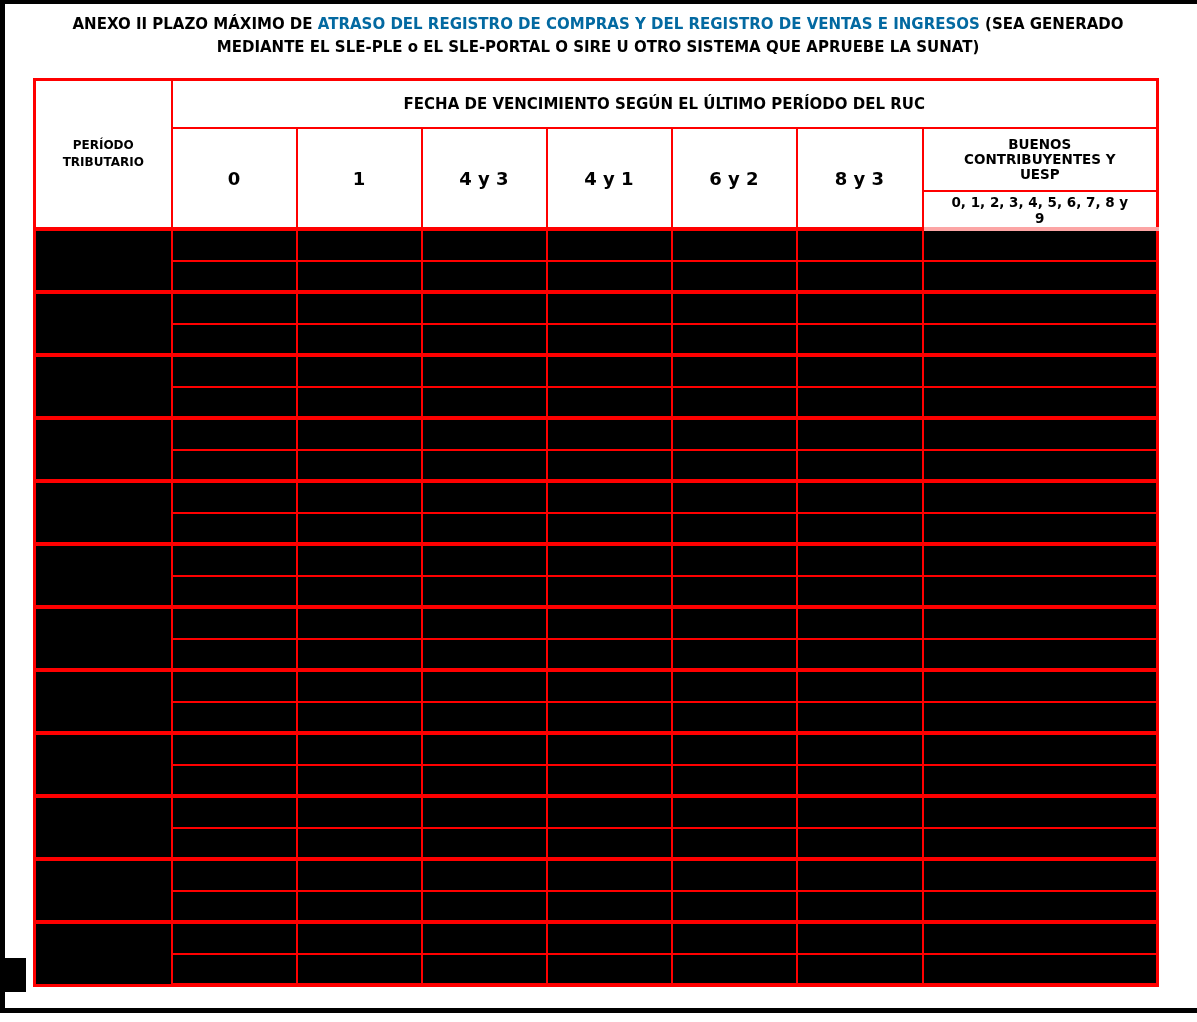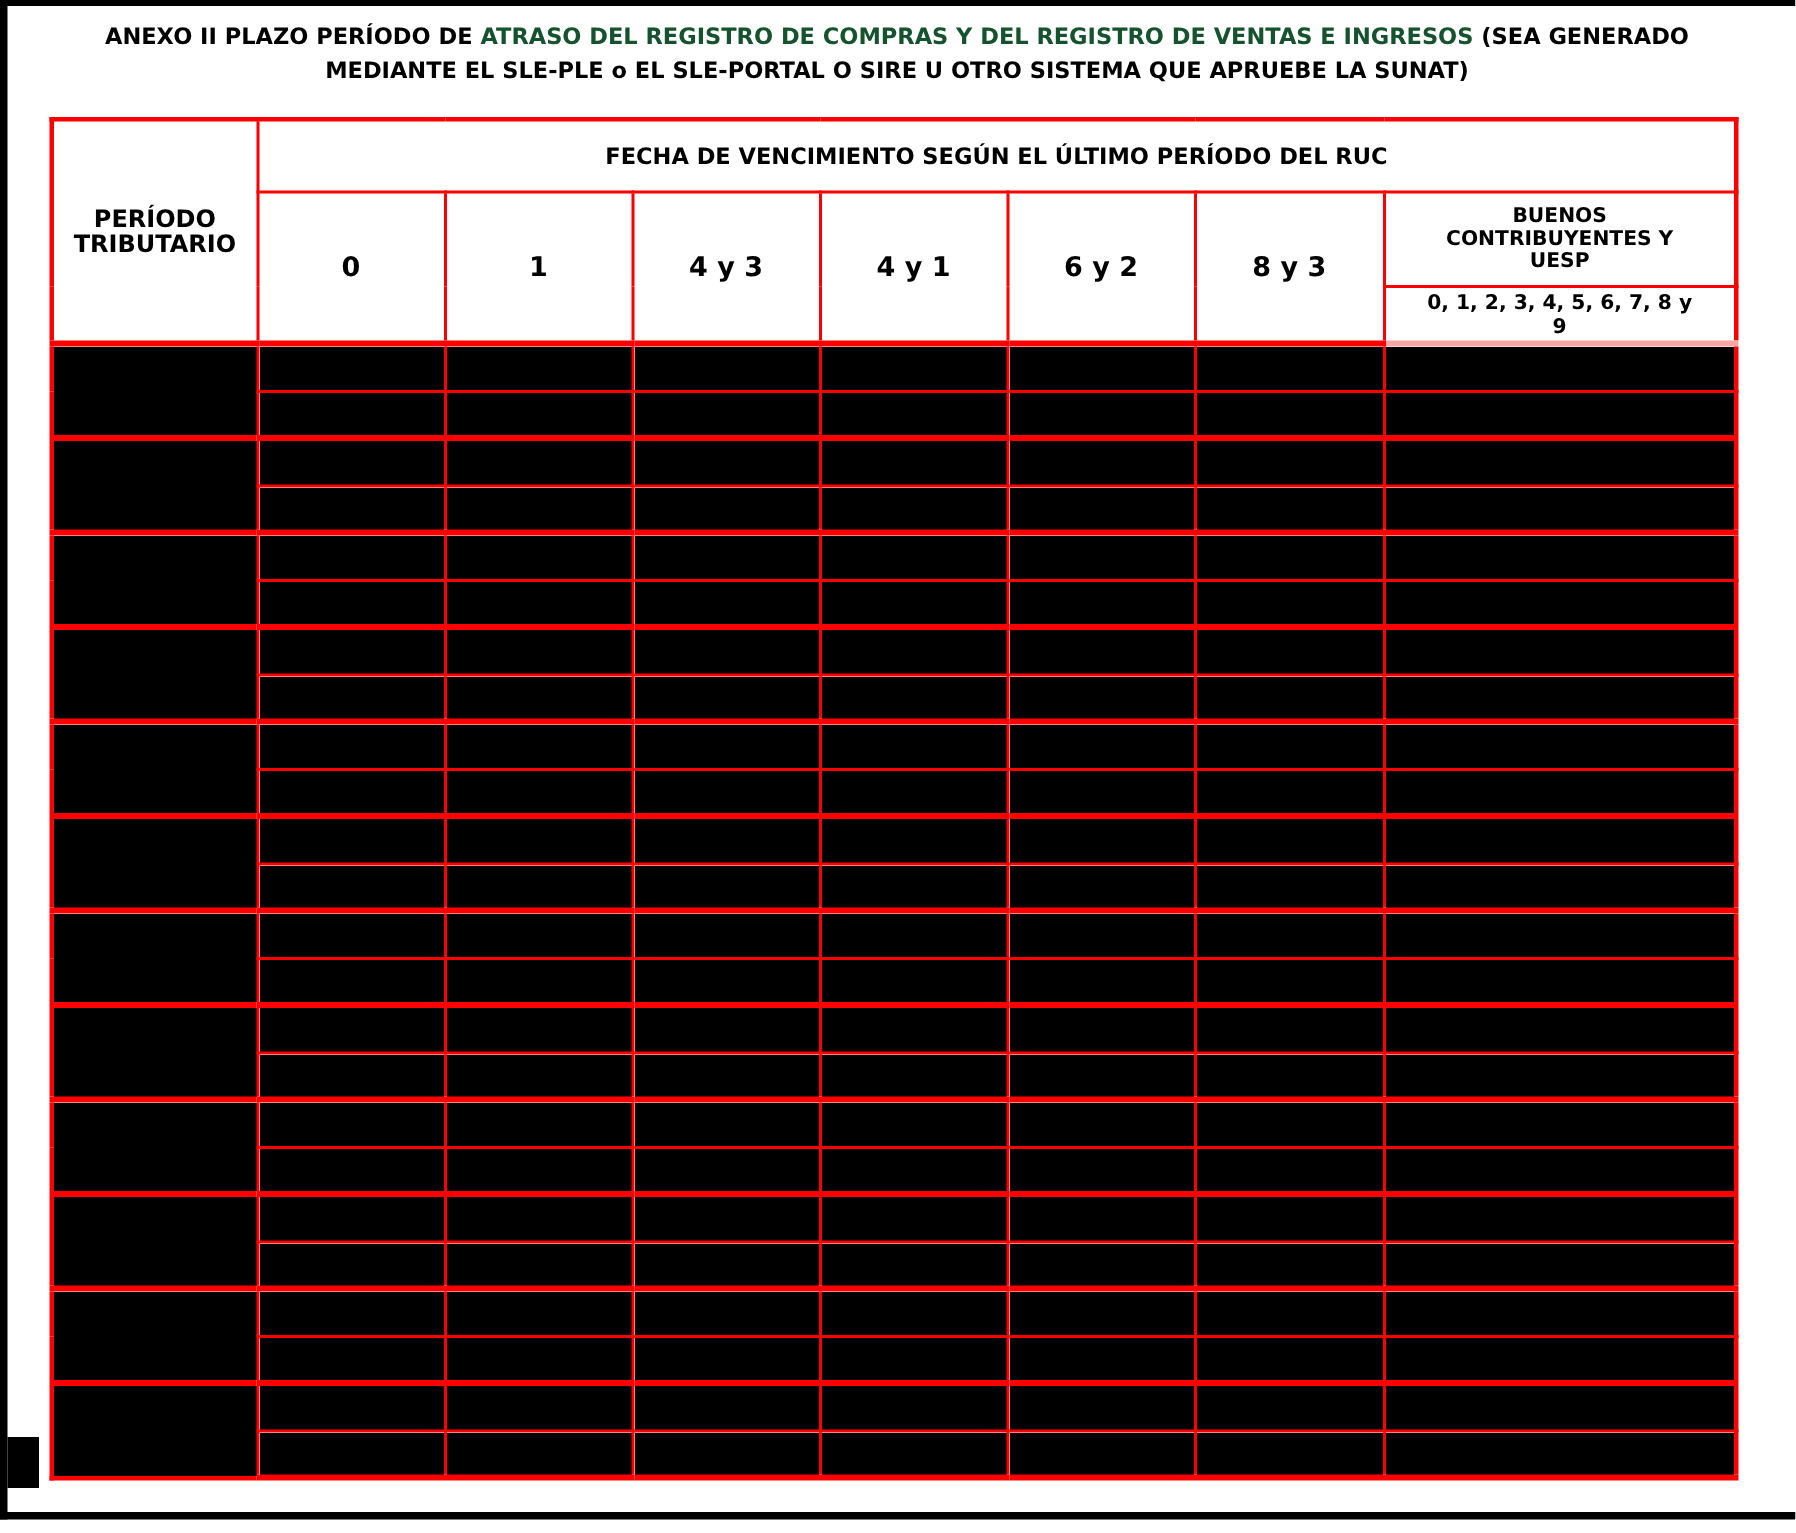--- a/index.html
+++ b/index.html
@@ -16,58 +16,58 @@
   .frame-left   { position:absolute; left:0; top:0;      width:5px;    height:1013px; background:#000; }
   .frame-bottom { position:absolute; left:0; top:1008px; width:1197px; height:5px;  background:#000; }
   .corner-mark  { position:absolute; left:5px; top:958px; width:21px;  height:34px; background:#000; }
 
   
   .title {
     position:absolute; top:13px; left:48px; width:1100px;
     text-align:center; font-size:15px; font-weight:bold;
     line-height:23px; color:#000;
   }
-  .title .red { color:#14532d; }
+  .title .red { color:#0369a1; }
 
   
   table.anexo {
     position:absolute; left:33px; top:78px;
     width:1123px; height:909px;
     border-collapse:collapse; table-layout:fixed;
     border:3px solid #FF0000;
     background:#FFFFFF;
   }
   th, td {
     border:2px solid #FF0000;
     padding:0 2px;
     text-align:center; vertical-align:middle;
     color:#000; overflow:hidden;
   }
-  th.corner        { font-size:16px; font-weight:bold; border-bottom:4px solid #FF0000; line-height:17px; }
+  th.corner        { font-size:12px; font-weight:bold; border-bottom:4px solid #FF0000; line-height:17px; }
   th.main          { font-size:15px;   font-weight:bold; height:46px; }
   th.digit         { font-size:18px;   font-weight:bold; border-bottom:4px solid #FF0000; }
   th.buenos-h      { font-size:13.5px; font-weight:bold; height:61px; line-height:15px;border-radius:13px; }
   th.buenos-digits { font-size:13.5px; font-weight:bold; height:35px; line-height:16px; border-bottom:4px solid #fca5a5; }
   .narrow          { display:inline-block; max-width:178px; }
 
   tbody td { background:#000000; }
   tbody tr.sub1 td { border-top:4px solid #FF0000; border-bottom:2px solid #FF0000; }
   tbody tr.sub2 td { border-top:2px solid #FF0000; border-bottom:4px solid #FF0000; }
   tbody td.period  { border-top:4px solid #FF0000; border-bottom:4px solid #FF0000; }
 </style>
 </head>
 <body>
 
 <div class="frame-top"></div>
 <div class="frame-left"></div>
 <div class="frame-bottom"></div>
 <div class="corner-mark"></div>
 
 <div class="title">
-  <span>ANEXO II PLAZO PERÍODO DE </span><span class="red">ATRASO DEL REGISTRO DE COMPRAS Y DEL REGISTRO DE VENTAS E INGRESOS </span><span>(SEA GENERADO MEDIANTE EL SLE-PLE o EL SLE-PORTAL O SIRE U OTRO SISTEMA QUE APRUEBE LA SUNAT)</span>
+  <span>ANEXO II PLAZO MÁXIMO DE </span><span class="red">ATRASO DEL REGISTRO DE COMPRAS Y DEL REGISTRO DE VENTAS E INGRESOS </span><span>(SEA GENERADO MEDIANTE EL SLE-PLE o EL SLE-PORTAL O SIRE U OTRO SISTEMA QUE APRUEBE LA SUNAT)</span>
 </div>
 
 <table class="anexo">
   <colgroup>
     <col style="width:137px">
     <col style="width:125px">
     <col style="width:125px">
     <col style="width:125px">
     <col style="width:125px">
     <col style="width:125px">

